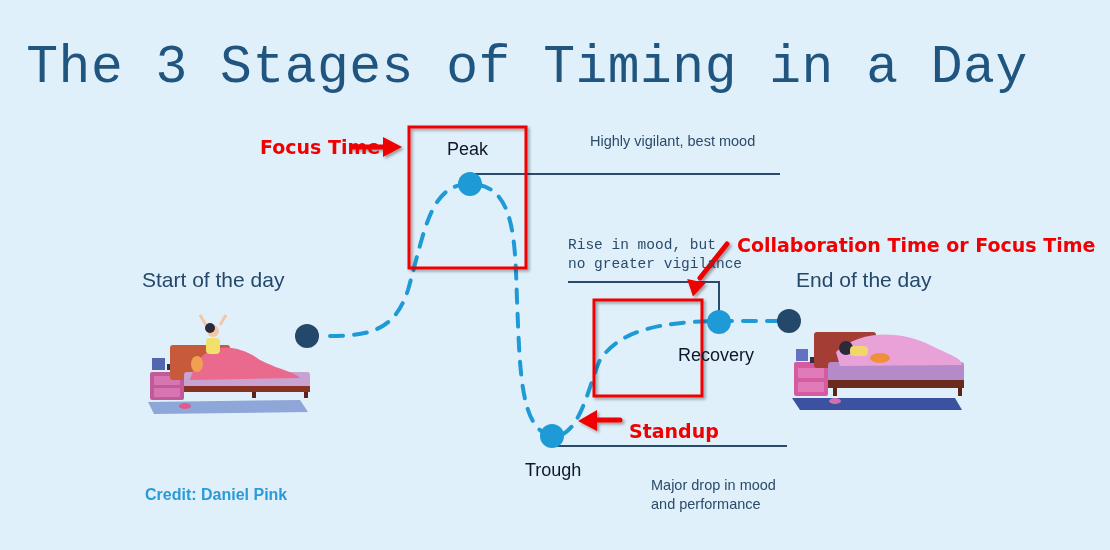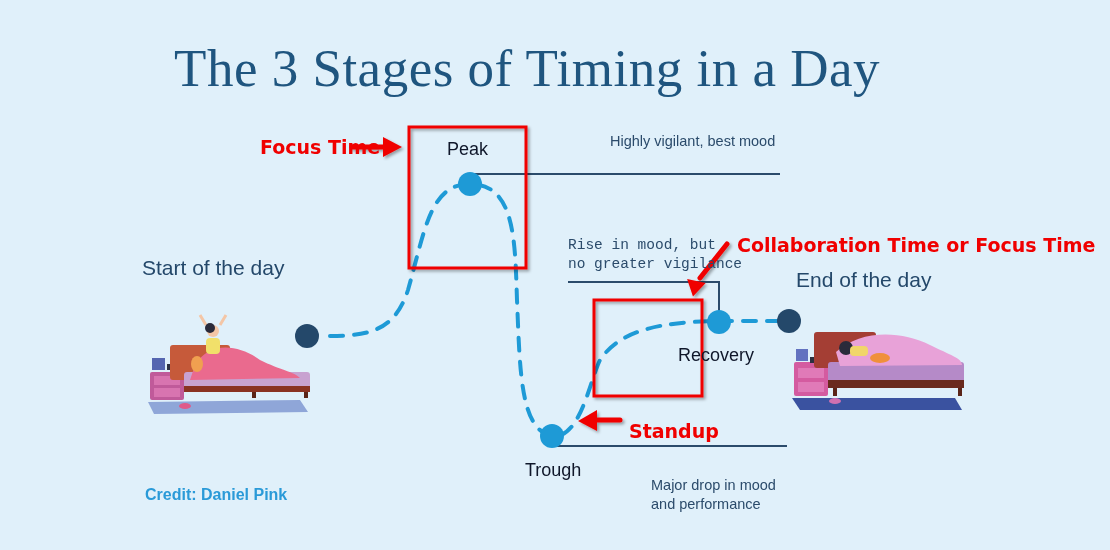--- a/index.html
+++ b/index.html
@@ -1,17 +1,17 @@
 <!DOCTYPE html>
 <html><head>
 <meta charset="utf-8">
 <style>
   html, body { margin: 0; padding: 0; }
   body { width: 1110px; height: 550px; background: #e0f0fa; position: relative; overflow: hidden; font-family: "Liberation Sans", sans-serif; }
-  .title { position: absolute; left: 0; width: 1054px; top: 38px; text-align: center; font-family: Liberation Serif, serif; font-size: 53px; color: #1f557f; letter-spacing: 0.5px; }
+  .title { position: absolute; left: 0; width: 1054px; top: 38px; text-align: center; font-family: Liberation Mono, monospace; font-size: 53px; color: #1f557f; letter-spacing: 0.5px; }
   svg.canvas { position: absolute; left: 0; top: 0; }
   .lbl { position: absolute; white-space: nowrap; }
   .stage { color: #0f172a; font-size: 18px; }
   .desc { color: #2b4b6b; font-size: 14.5px; line-height: 19px; }
   .big { color: #24486a; font-size: 21px; }
   .anno { color: #f00000; font-weight: bold; font-size: 19px; font-family: "DejaVu Sans", sans-serif; }
   .credit { color: #2a9ad8; font-size: 16px; }
 </style>
 </head>
 <body>
@@ -88,36 +88,36 @@
     <circle cx="846" cy="348" r="7" fill="#2a2a3a"></circle>
     <rect x="850" y="346" width="18" height="10" rx="4" fill="#f1d66a"></rect>
     <ellipse cx="880" cy="358" rx="10" ry="5" fill="#f0903a"></ellipse>
     <rect x="833" y="388" width="4" height="8" fill="#5a2418"></rect>
     <rect x="958" y="388" width="4" height="8" fill="#5a2418"></rect>
     <ellipse cx="835" cy="401" rx="6" ry="3" fill="#d070b0"></ellipse>
   </g>
 </svg>
 
 <div class="lbl stage" style="left:447px;top:139px;">Peak</div>
-<div class="lbl desc" style="left:590px;top:132px;margin-left:20px;">
+<div class="lbl desc" style="left:590px;top:132px;">
   <div>Highly vigilant, best mood</div>
 </div>
 
 <div class="lbl desc" style="left:568px;top:236px;font-family:Liberation Mono, monospace;">
   <div>Rise in mood, but</div>
   <div>no greater vigilance</div>
 </div>
 <div class="lbl stage" style="left:678px;top:345px;">Recovery</div>
 
 <div class="lbl stage" style="left:525px;top:460px;">Trough</div>
 <div class="lbl desc" style="left:651px;top:476px;">
   <div>Major drop in mood</div>
   <div>and performance</div>
 </div>
 
-<div class="lbl big" style="left:142px;top:256px;">Start of the day</div>
+<div class="lbl big" style="left:142px;top:268px;">Start of the day</div>
 <div class="lbl big" style="left:796px;top:268px;">End of the day</div>
 
 <div class="lbl anno" style="left:229px;top:136px;margin-left:31px;">Focus Time</div>
 <div class="lbl anno" style="left:737px;top:234px;">Collaboration Time or Focus Time</div>
 <div class="lbl anno" style="left:629px;top:420px;">Standup</div>
 
 <div class="lbl credit" style="left:145px;top:486px;font-weight:bold;">Credit: Daniel Pink</div>
 
 </body></html>

